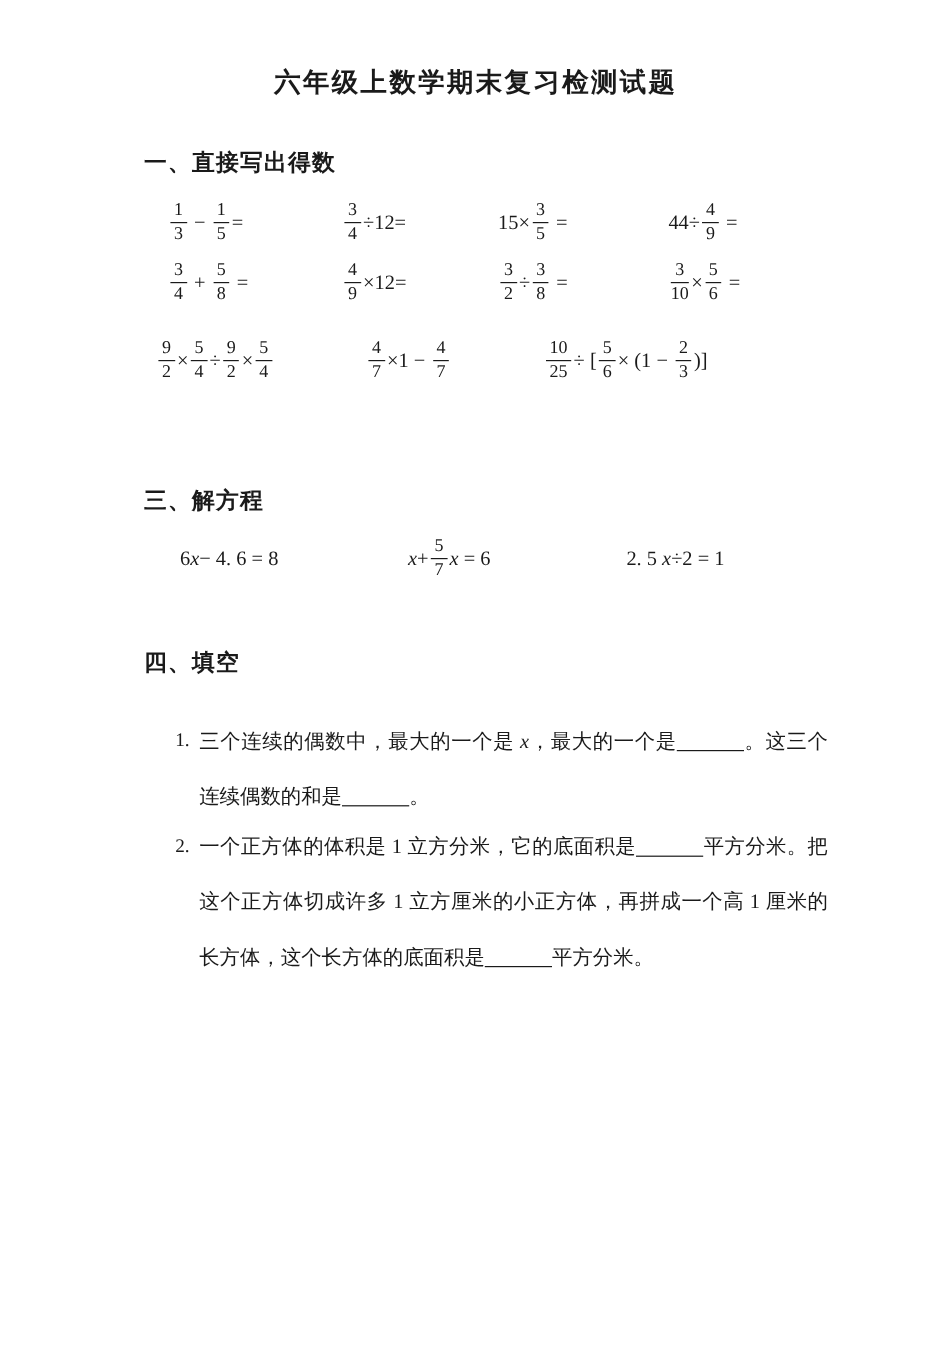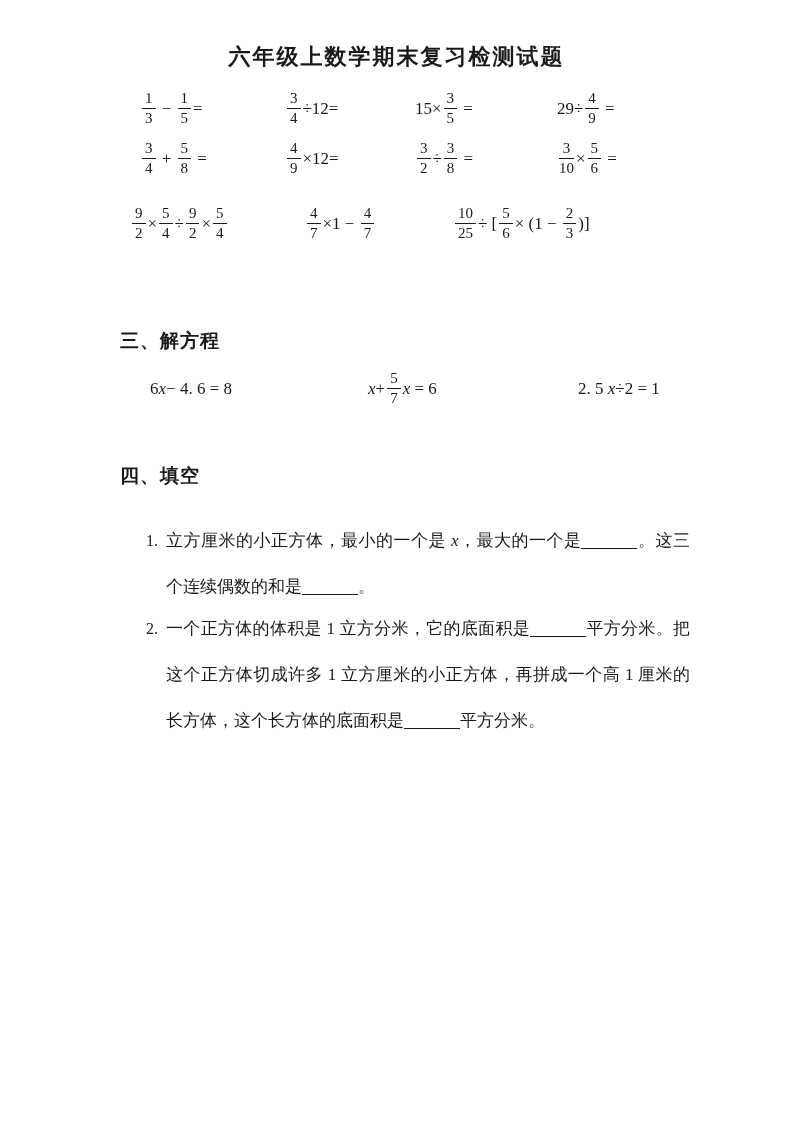--- a/index.html
+++ b/index.html
@@ -6,21 +6,21 @@
   .page{
     position:relative;
     width:793px;height:1122px;
     background:#ffffff;
     color:#1a1a1a;
     font-family:"Liberation Serif","DejaVu Serif",serif;
     overflow:hidden;
   }
   
   .title{
-    margin:0;padding-top:42px;
+    margin:0;padding-top:54px;
     text-align:center;
     font-family:"Liberation Sans","DejaVu Sans",sans-serif;
     font-weight:700;font-size:22px;line-height:30px;
     letter-spacing:2px;
   }
   
   .fields{
     margin:37px 0 0 177px;
     font-size:16px;line-height:24px;
     font-family:"Liberation Sans","DejaVu Sans",sans-serif;
@@ -41,21 +41,21 @@
   .h-s2{margin-top:11px;}
   .h-s3{margin-top:79px;}
   .h-s4{margin-top:57px;}
   .ol-artifact{text-decoration:overline;text-decoration-thickness:1.5px;}
   
   .grid{display:grid;}
   .g-s1{margin:12px 0 0 140px;grid-template-columns:145px 130px 142px auto;}
   .g-s1 .prob{height:50px;line-height:50px;}
   .g-s2{margin:14px 0 0 130px;grid-template-columns:175px 148px auto;}
   .g-s2 .prob{height:52px;line-height:52px;}
-  .g-s3{margin:18px 13px 0 150px;grid-template-columns:190px 182px auto;gap:28px;}
+  .g-s3{margin:18px 13px 0 150px;grid-template-columns:190px 182px auto;}
   .g-s3 .prob{height:36px;line-height:36px;}
   .prob{font-size:17px;white-space:nowrap;}
   .prob i{font-family:"Liberation Serif","DejaVu Serif",serif;font-style:italic;}
   
   .frac{
     display:inline-block;vertical-align:middle;
     text-align:center;line-height:1.12;font-size:15px;
     margin:0 2px;position:relative;top:-2px;
   }
   .frac .num{display:block;border-bottom:1.3px solid #1a1a1a;padding:0 3px 1px;}
@@ -76,25 +76,26 @@
   }
 </style>
 </head>
 <body>
 
 <div class="page">
 
   <h1 class="title">六年级上数学期末复习检测试题</h1>
 
 
+  <h2 class="sec h-s1">一、直接写出得数</h2>
   <div class="grid g-s1">
     <span class="prob"><span class="frac"><span class="num">1</span><span class="den">3</span></span><span> − </span><span class="frac"><span class="num">1</span><span class="den">5</span></span><span>=</span></span>
     <span class="prob"><span class="frac"><span class="num">3</span><span class="den">4</span></span><span>÷12=</span></span>
     <span class="prob"><span>15×</span><span class="frac"><span class="num">3</span><span class="den">5</span></span><span> =</span></span>
-    <span class="prob"><span>29÷</span><span class="frac"><span class="num">4</span><span class="den">9</span></span><span> =</span></span>
+    <span class="prob"><span>44÷</span><span class="frac"><span class="num">4</span><span class="den">9</span></span><span> =</span></span>
     <span class="prob"><span class="frac"><span class="num">3</span><span class="den">4</span></span><span> + </span><span class="frac"><span class="num">5</span><span class="den">8</span></span><span> =</span></span>
     <span class="prob"><span class="frac"><span class="num">4</span><span class="den">9</span></span><span>×12=</span></span>
     <span class="prob"><span class="frac"><span class="num">3</span><span class="den">2</span></span><span>÷</span><span class="frac"><span class="num">3</span><span class="den">8</span></span><span> =</span></span>
     <span class="prob"><span class="frac"><span class="num">3</span><span class="den">10</span></span><span>×</span><span class="frac"><span class="num">5</span><span class="den">6</span></span><span> =</span></span>
   </div>
 
   <div class="grid g-s2">
     <span class="prob"><span class="frac"><span class="num">9</span><span class="den">2</span></span><span>×</span><span class="frac"><span class="num">5</span><span class="den">4</span></span><span>÷</span><span class="frac"><span class="num">9</span><span class="den">2</span></span><span>×</span><span class="frac"><span class="num">5</span><span class="den">4</span></span></span>
     <span class="prob"><span class="frac"><span class="num">4</span><span class="den">7</span></span><span>×1 − </span><span class="frac"><span class="num">4</span><span class="den">7</span></span></span>
     <span class="prob"><span class="frac"><span class="num">10</span><span class="den">25</span></span><span>÷ [</span><span class="frac"><span class="num">5</span><span class="den">6</span></span><span>× (1 − </span><span class="frac"><span class="num">2</span><span class="den">3</span></span><span>)]</span></span>
@@ -104,21 +105,21 @@
   <div class="grid g-s3">
     <span class="prob"><span>6</span><i>x</i><span>− 4. 6 = 8</span></span>
     <span class="prob"><i>x</i><span>+</span><span class="frac"><span class="num">5</span><span class="den">7</span></span><i>x</i><span> = 6</span></span>
     <span class="prob"><span>2. 5 </span><i>x</i><span>÷2 = 1</span></span>
   </div>
 
   <h2 class="sec h-s4">四、填空</h2>
 
   <div class="item">
     <span class="inum">1.</span>
-    <div class="itext"><span>立方厘米的小正方体，最小的一个是 </span><i>x</i><span>，最大的一个是</span><span class="blank" style="width: 56px;"></span><span>。这三个连续偶数的和是</span><span class="blank" style="width: 56px;"></span><span>。</span></div>
+    <div class="itext"><span>三个连续的偶数中，最大的一个是 </span><i>x</i><span>，最大的一个是</span><span class="blank" style="width: 56px;"></span><span>。这三个连续偶数的和是</span><span class="blank" style="width: 56px;"></span><span>。</span></div>
   </div>
 
   <div class="item second">
     <span class="inum">2.</span>
     <div class="itext"><span>一个正方体的体积是 1 立方分米，它的底面积是</span><span class="blank" style="width: 56px;"></span><span>平方分米。把这个正方体切成许多 1 立方厘米的小正方体，再拼成一个高 1 厘米的长方体，这个长方体的底面积是</span><span class="blank" style="width: 56px;"></span><span>平方分米。</span></div>
   </div>
 
 </div>
 
 </body></html>

